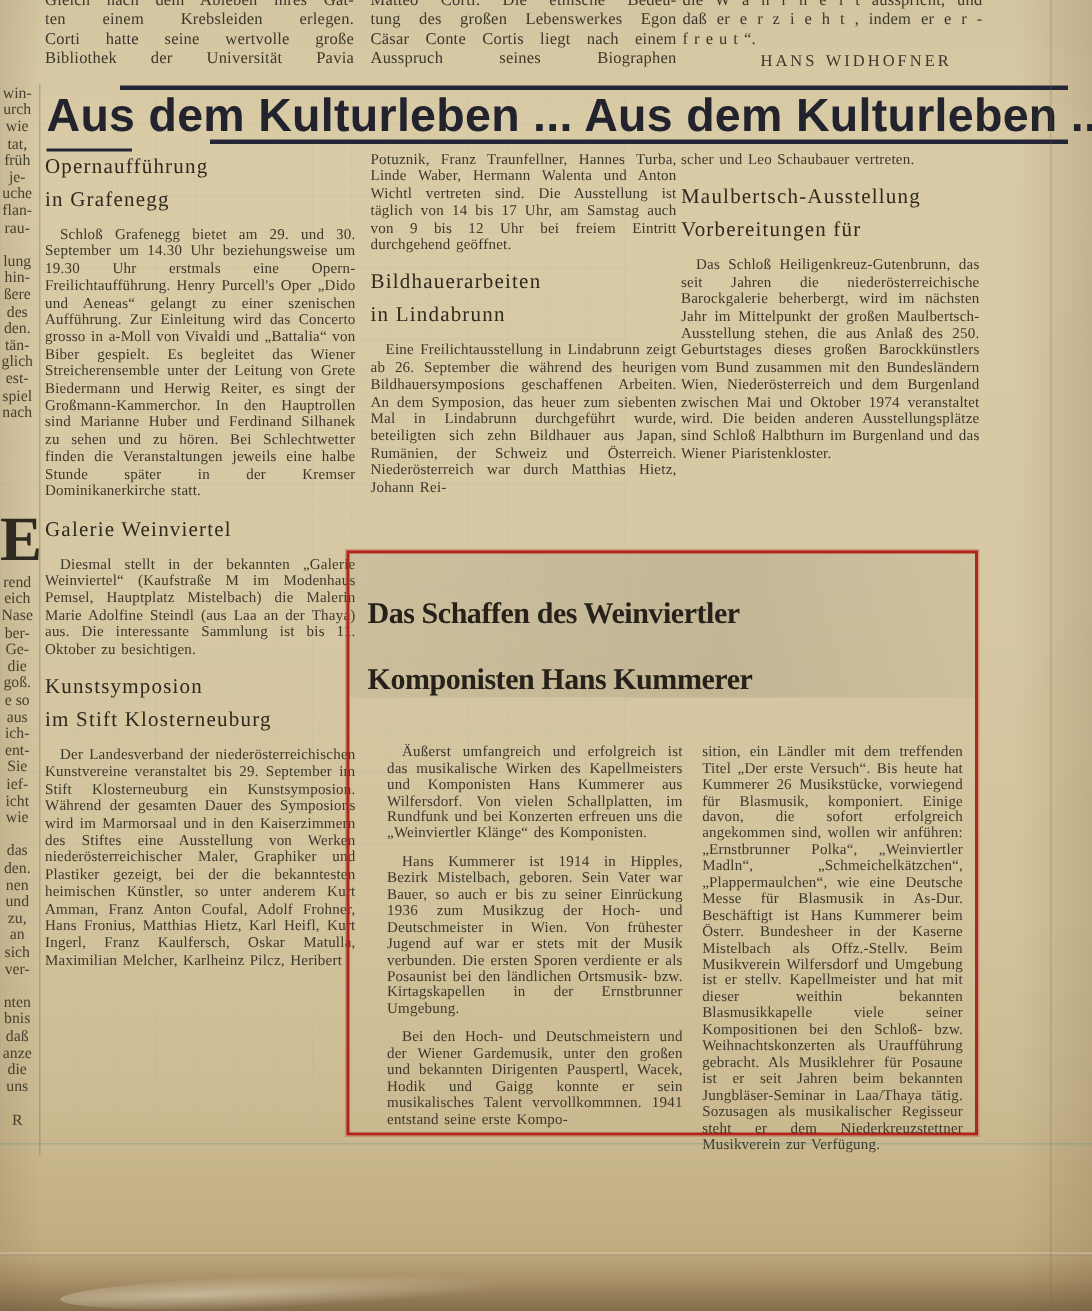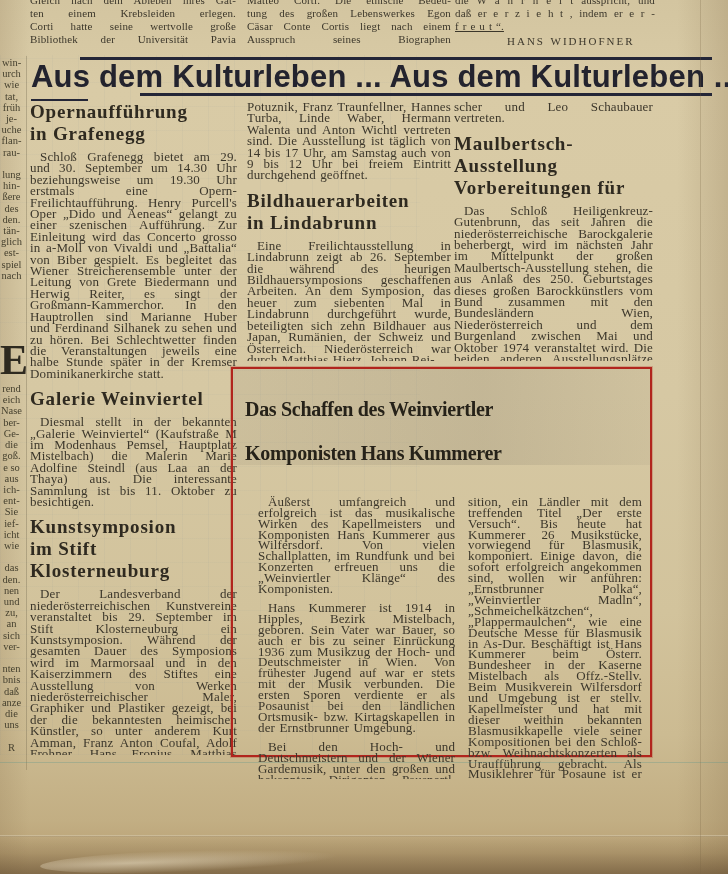--- a/index.html
+++ b/index.html
@@ -14,45 +14,45 @@
     background:
       repeating-linear-gradient(90deg, rgba(100,125,150,.05) 0 1px, transparent 1px 26px),
       repeating-linear-gradient(0deg, rgba(100,125,150,.04) 0 1px, transparent 1px 24px);}
   
   .top-strip{position:absolute;top:-6px;left:0;width:728px;}
   .tcol{position:absolute;font-size:11px;line-height:13px;letter-spacing:.15px;word-spacing:1px;}
   .tcol1{left:30px;width:206px;}
   .tcol2{left:247px;width:204px;}
   .tcol3{left:455px;width:200px;}
   .jlines > div{text-align:justify;text-align-last:justify;}
-  .keep-last > div:last-child{text-align-last:left;text-decoration:underline;}
+  .keep-last > div:last-child{text-align-last:left;}
   .byline{margin-top:2px;padding-left:52px;letter-spacing:2px;font-size:11px;}
   
   .rule{position:absolute;background:#242637;}
   .rule-top{left:80px;top:57px;width:632px;height:3px;}
   .rule-bottom{left:140px;top:93px;width:572px;height:3px;}
   .rule-aus{left:31px;top:99px;width:57px;height:2px;}
   .banner{position:absolute;left:31px;top:59px;width:680px;
     font-family:"Liberation Sans", sans-serif;font-weight:600;font-size:31px;
     letter-spacing:.2px;color:#23232e;white-space:nowrap;}
   
   .margin-strip{position:absolute;left:0;top:57px;width:25px;font-size:10.5px;line-height:11.2px;
     color:#46412f;}
   .margin-lines > div{text-align:center;padding-right:2px;white-space:nowrap;overflow:hidden;}
   .drop-letter{font-size:42px;line-height:46px;font-weight:600;text-align:right;padding-right:1px;color:#2e2a20;}
   .v-crease{position:absolute;left:26px;top:56px;width:1px;height:714px;background:rgba(110,95,65,.30);}
   
   .col{position:absolute;top:101px;overflow:hidden;}
   .col-left{left:30px;width:207px;height:654px;}
   .col-mid{left:247px;width:204px;height:260px;}
   .col-right{left:454px;width:199px;height:260px;}
-  .art-head{margin:7px 0 6px 0;font-size:19px;line-height:22px;font-weight:700;
+  .art-head{margin:7px 0 6px 0;font-size:14px;line-height:22px;font-weight:400;
     letter-spacing:.8px;color:#2f2a20;}
   .article:first-child .art-head{margin-top:0;}
-  .body{margin:0 0 9px 0;font-size:13px;line-height:11.4px;letter-spacing:.15px;word-spacing:1px;
+  .body{margin:0 0 9px 0;font-size:10px;line-height:11.4px;letter-spacing:.15px;word-spacing:1px;
     text-align:justify;text-indent:10px;}
   .noindent{text-indent:0;}
   
   .featured{position:absolute;left:231px;top:367px;width:417px;height:386px;
     border:2px solid #b1251d;box-shadow:0 0 0 1px rgba(177,37,29,.25);}
   .feat-shade{position:absolute;left:0;top:0;width:100%;height:96px;
     background:linear-gradient(90deg, rgba(120,112,98,.10), rgba(120,112,98,.20) 60%, rgba(120,112,98,.08));}
   .feat-head{position:relative;padding:5px 17px 0 12px;font-size:20px;line-height:44px;
     font-weight:600;letter-spacing:-.3px;color:#262219;}
   .feat-cols{position:relative;display:flex;gap:13px;padding:8px 8px 0 12px;height:282px;overflow:hidden;margin-left:13px;}

